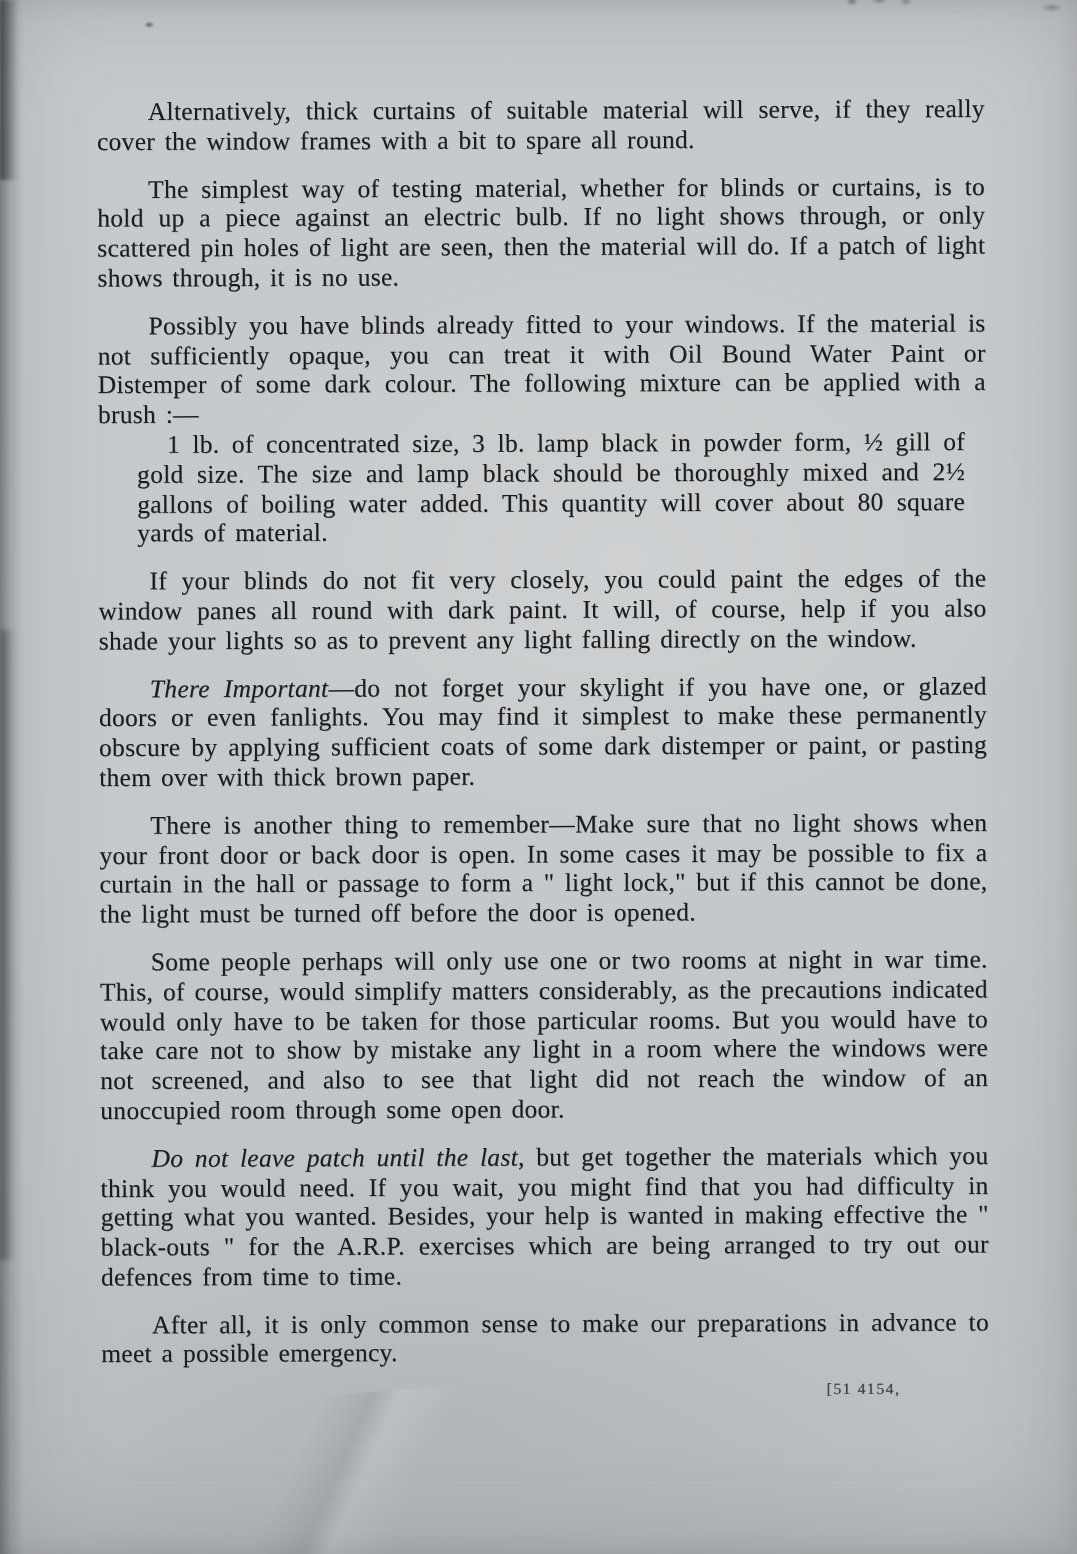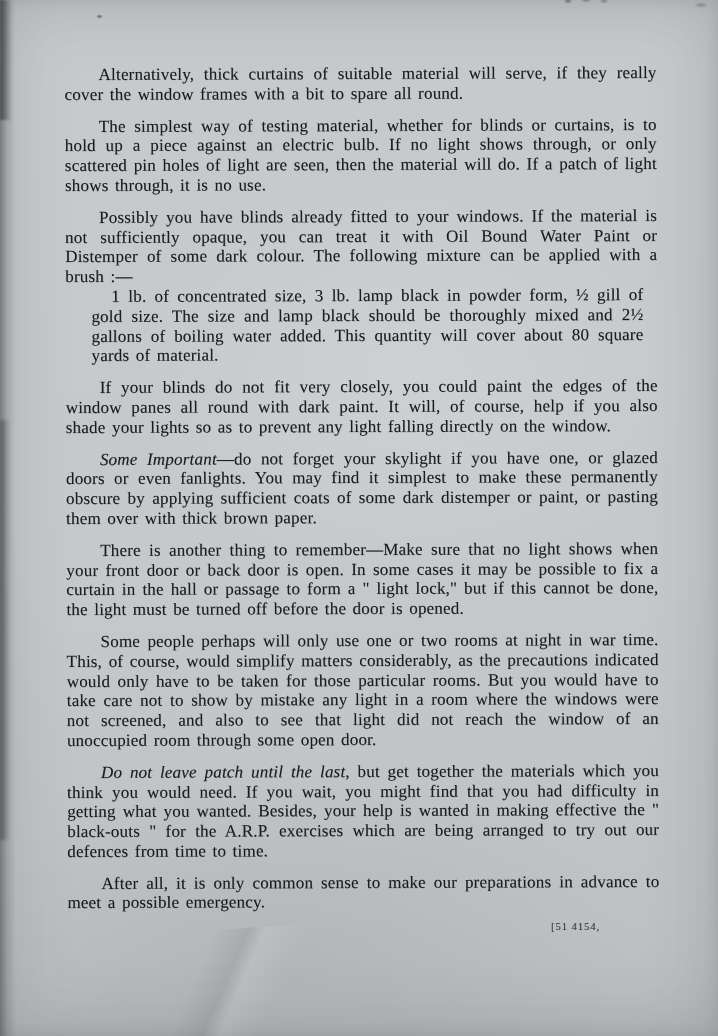--- a/index.html
+++ b/index.html
@@ -116,21 +116,21 @@
   <div class="smudge-top"></div>
   <div class="speck"></div>
   <div class="speck2"></div>
 
   <div class="text-block" id="text-block">
       <p class="para">Alternatively, thick curtains of suitable material will serve, if they really cover the window frames with a bit to spare all round.</p>
       <p class="para">The simplest way of testing material, whether for blinds or curtains, is to hold up a piece against an electric bulb. If no light shows through, or only scattered pin holes of light are seen, then the material will do. If a patch of light shows through, it is no use.</p>
       <p class="para tight">Possibly you have blinds already fitted to your windows. If the material is not sufficiently opaque, you can treat it with Oil Bound Water Paint or Distemper of some dark colour. The following mixture can be applied with a brush :—</p>
       <p class="para inset">1 lb. of concentrated size, 3 lb. lamp black in powder form, ½ gill of gold size. The size and lamp black should be thoroughly mixed and 2½ gallons of boiling water added. This quantity will cover about 80 square yards of material.</p>
       <p class="para">If your blinds do not fit very closely, you could paint the edges of the window panes all round with dark paint. It will, of course, help if you also shade your lights so as to prevent any light falling directly on the window.</p>
-      <p class="para"><i>Some Important</i>—do not forget your skylight if you have one, or glazed doors or even fanlights. You may find it simplest to make these permanently obscure by applying sufficient coats of some dark distemper or paint, or pasting them over with thick brown paper.</p>
+      <p class="para"><i>There Important</i>—do not forget your skylight if you have one, or glazed doors or even fanlights. You may find it simplest to make these permanently obscure by applying sufficient coats of some dark distemper or paint, or pasting them over with thick brown paper.</p>
       <p class="para">There is another thing to remember—Make sure that no light shows when your front door or back door is open. In some cases it may be possible to fix a curtain in the hall or passage to form a " light lock," but if this cannot be done, the light must be turned off before the door is opened.</p>
       <p class="para">Some people perhaps will only use one or two rooms at night in war time. This, of course, would simplify matters considerably, as the precautions indicated would only have to be taken for those particular rooms. But you would have to take care not to show by mistake any light in a room where the windows were not screened, and also to see that light did not reach the window of an unoccupied room through some open door.</p>
       <p class="para"><i>Do not leave patch until the last</i>, but get together the materials which you think you would need. If you wait, you might find that you had difficulty in getting what you wanted. Besides, your help is wanted in making effective the " black-outs " for the A.R.P. exercises which are being arranged to try out our defences from time to time.</p>
       <p class="para">After all, it is only common sense to make our preparations in advance to meet a possible emergency.</p>
     </div>
 
   <div class="imprint">[51 4154,</div>
 </div>
 
 </body></html>

